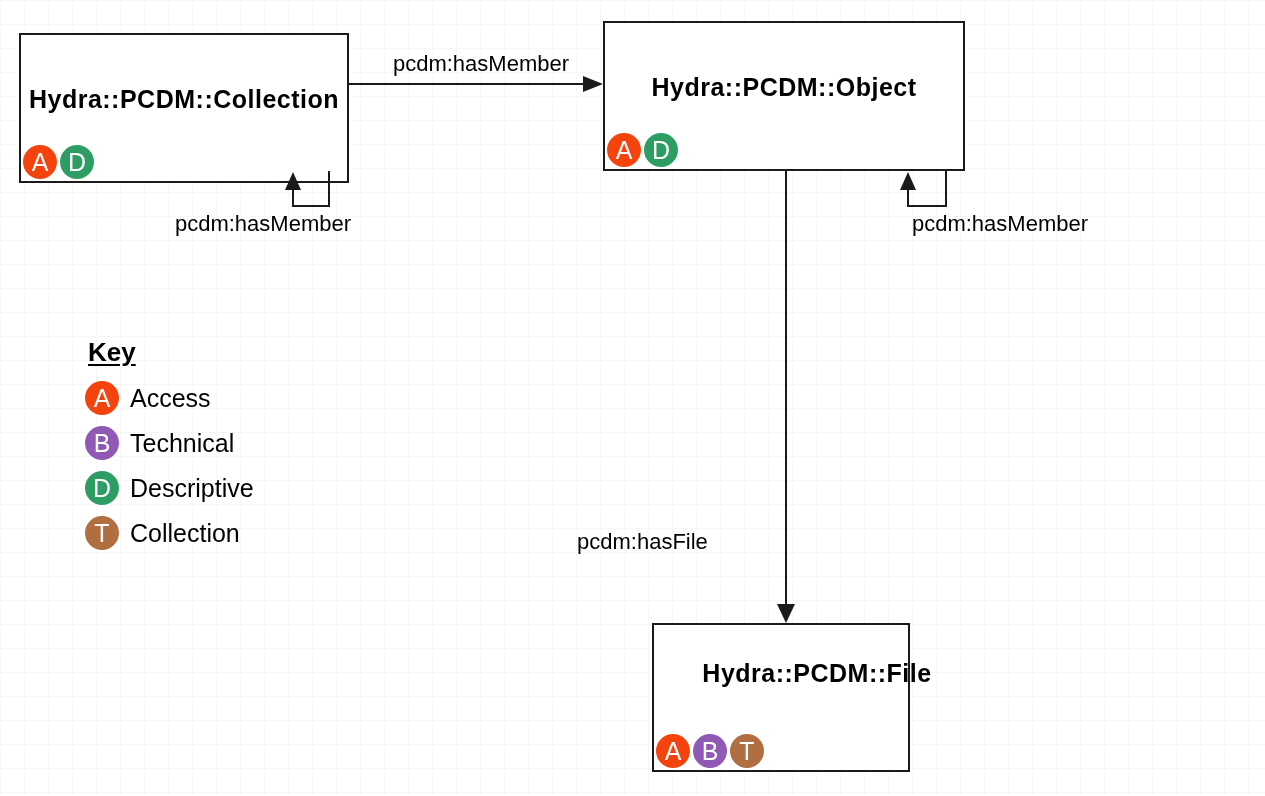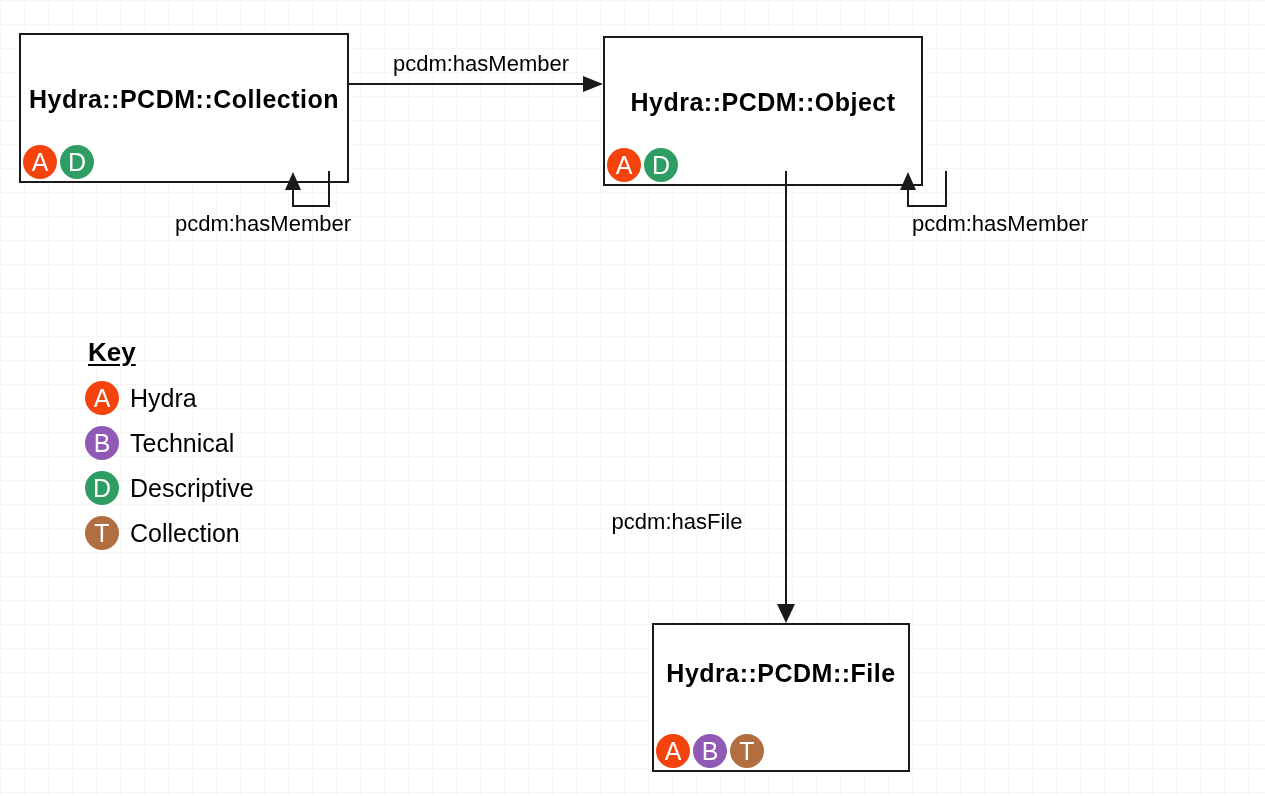--- a/index.html
+++ b/index.html
@@ -23,36 +23,36 @@
   }
 
   
   .node {
     position: absolute;
     background: #ffffff;
     border: 2px solid #1a1a1a;
     box-sizing: border-box;
   }
   .node-collection { left: 19px;  top: 33px;  width: 330px; height: 150px; }
-  .node-object     { left: 603px; top: 36px;  width: 320px; height: 150px; }
+  .node-object     { left: 603px; top: 21px;  width: 362px; height: 150px; }
   .node-file       { left: 652px; top: 623px; width: 258px; height: 149px; }
 
   .box-title {
     position: absolute;
     left: 0;
     width: 100%;
     text-align: center;
     font-size: 25px;
     font-weight: bold;
     letter-spacing: 0.5px;
     line-height: 30px;
     white-space: nowrap;
   }
   .node-collection .box-title, .node-object .box-title { top: 49px; }
-  .node-file .box-title { top: 33px; }
+  .node-file .box-title { top: 33px; margin-left: 36px; }
 
   .badge-row {
     position: absolute;
     left: 2px;
     bottom: 2px;
     display: flex;
     gap: 3px;
   }
   .badge {
     width: 34px;
@@ -156,27 +156,27 @@
   <div class="edge-label" style="left:163px; top:212px; width:200px; text-align:center;">pcdm:hasMember</div>
 
   <div class="edge-line" style="left:945px; top:171px; width:2px; height:36px;"></div>
   <div class="edge-line" style="left:907px; top:205px; width:40px; height:2px;"></div>
   <div class="edge-line" style="left:907px; top:189px; width:2px; height:18px;"></div>
   <div class="arrowhead up" style="left:900px; top:172px;"></div>
   <div class="edge-label" style="left:900px; top:212px; width:200px; text-align:center;">pcdm:hasMember</div>
 
   <div class="edge-line" style="left:785px; top:171px; width:2px; height:435px;"></div>
   <div class="arrowhead down" style="left:777px; top:604px;"></div>
-  <div class="edge-label" style="left:577px; top:510px; width:200px; text-align:center;">pcdm:hasFile</div>
+  <div class="edge-label" style="left:577px; top:530px; width:200px; text-align:left;">pcdm:hasFile</div>
 
   <div class="key-title">Key</div>
 
   <div class="key-row key-row-0">
     <span class="badge" style="background: rgb(244, 67, 13);">A</span>
-    <span class="key-label">Hydra</span>
+    <span class="key-label">Access</span>
   </div>
 
   <div class="key-row key-row-1">
     <span class="badge" style="background: rgb(144, 89, 181);">B</span>
     <span class="key-label">Technical</span>
   </div>
 
   <div class="key-row key-row-2">
     <span class="badge" style="background: rgb(46, 157, 100);">D</span>
     <span class="key-label">Descriptive</span>

